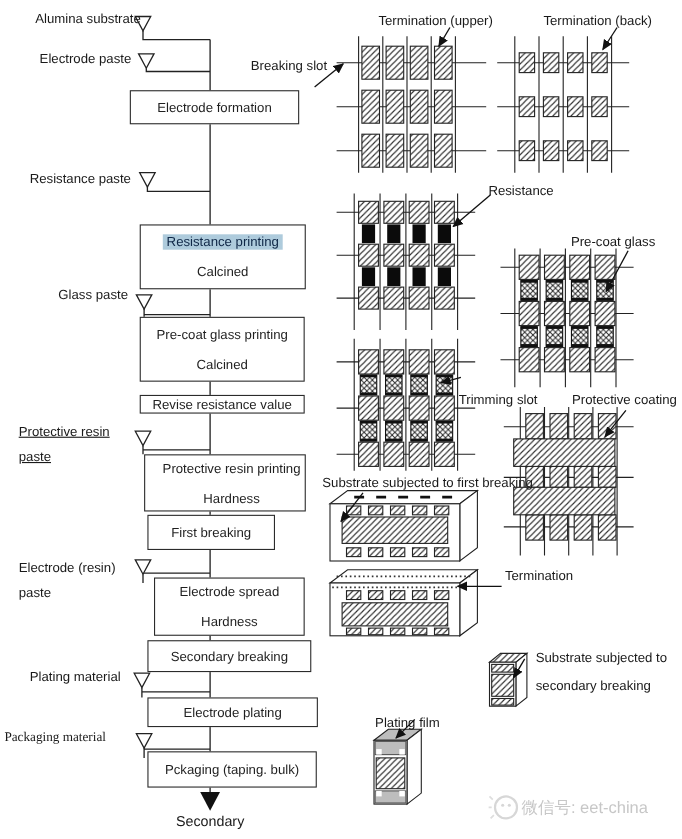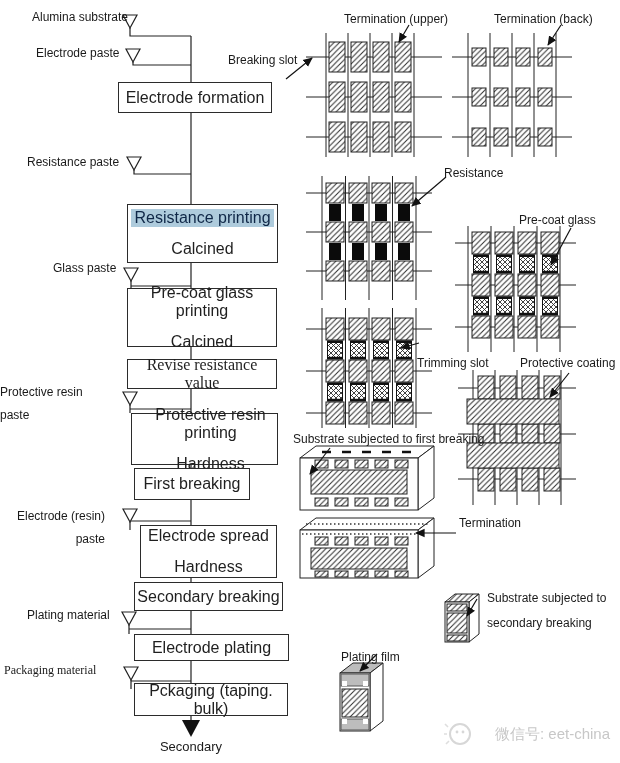--- a/index.html
+++ b/index.html
@@ -3,26 +3,26 @@
 <meta charset="utf-8">
 <style>
   * { margin:0; padding:0; box-sizing:border-box; }
   body { background:#fff; font-family:"Liberation Sans", sans-serif; }
   .stage { position:relative; width:620px; height:763px; background:#ffffff; overflow:hidden; }
   svg.art { position:absolute; left:0; top:0; }
   .lbl { position:absolute; font-size:12px; color:#1a1a1a; white-space:nowrap; line-height:14px; }
   .lbl.two { line-height:23px; }
   .box { position:absolute; background:#ffffff; border:1px solid #2b2b2b;
          display:flex; flex-direction:column; align-items:center; justify-content:center;
-         row-gap:13px; font-size:16px; color:#1f1f1f; text-align:center; }
+         row-gap:13px; font-size:12px; color:#1f1f1f; text-align:center; }
   .box .hl { background:#aecbdc; color:#0f2747; padding:0 3px; }
   .shipment { position:absolute; left:156px; top:739px; width:70px; text-align:center;
               font-size:13px; color:#1a1a1a; }
   .watermark { position:absolute; left:444px; top:720px; display:flex; align-items:center;
-               gap:21px; color:#c7c7c7; font-size:15px; }
+               gap:0; color:#c7c7c7; font-size:15px; }
 </style>
 </head>
 <body>
 
 <div class="stage">
 
   <svg class="art" width="620" height="763" viewBox="0 0 620 763">
     <defs>
       <pattern id="hatch" width="5.5" height="5.5" patternUnits="userSpaceOnUse">
         <rect width="5.5" height="5.5" fill="#ffffff"></rect>
@@ -223,21 +223,21 @@
     <span>Electrode formation</span>
   </div>
   <div class="box" style="left:127px; top:204px; width:151px; height:59px;">
     <span class="hl">Resistance printing</span>
     <span>Calcined</span>
   </div>
   <div class="box" style="left:127px; top:288px; width:150px; height:59px;">
     <span>Pre-coat glass printing</span>
     <span>Calcined</span>
   </div>
-  <div class="box" style="left:127px; top:359px; width:150px; height:30px;font-family:Liberation Serif, serif;">
+  <div class="box" style="left:127px; top:359px; width:150px; height:17px;">
     <span>Revise resistance value</span>
   </div>
   <div class="box" style="left:131px; top:413px; width:147px; height:52px;padding-left:12px;">
     <span>Protective resin printing</span>
     <span>Hardness</span>
   </div>
   <div class="box" style="left:134px; top:468px; width:116px; height:32px;">
     <span>First breaking</span>
   </div>
   <div class="box" style="left:140px; top:525px; width:137px; height:53px;">
@@ -251,25 +251,25 @@
     <span>Pckaging (taping. bulk)</span>
   </div>
   <div class="box" style="left:134px; top:634px; width:155px; height:27px;">
     <span>Electrode plating</span>
   </div>
 
   <div class="lbl" style="left:16px; top:10px;margin-left:16px;">Alumina substrate</div>
   <div class="lbl" style="left:36px; top:46px;">Electrode paste</div>
   <div class="lbl" style="left:27px; top:155px;">Resistance paste</div>
   <div class="lbl" style="left:53px; top:261px;">Glass paste</div>
-  <div class="lbl two" style="left:0; top:381px;">
+  <div class="lbl two" style="left:17px; top:381px;text-decoration:underline;">
     <span style="display:block">Protective resin</span>
     <span style="display:block">paste</span>
   </div>
-  <div class="lbl two" style="left:17px; top:505px;text-align:right;">
+  <div class="lbl two" style="left:17px; top:505px;">
     <span style="display:block">Electrode (resin)</span>
     <span style="display:block">paste</span>
   </div>
   <div class="lbl" style="left:27px; top:608px;">Plating material</div>
   <div class="lbl" style="left:4px; top:663px;font-family:Liberation Serif, serif;">Packaging material</div>
 
   <div class="shipment">Secondary</div>
 
   <div class="lbl" style="left:344px; top:12px;">Termination (upper)</div>
   <div class="lbl" style="left:494px; top:12px;">Termination (back)</div>

